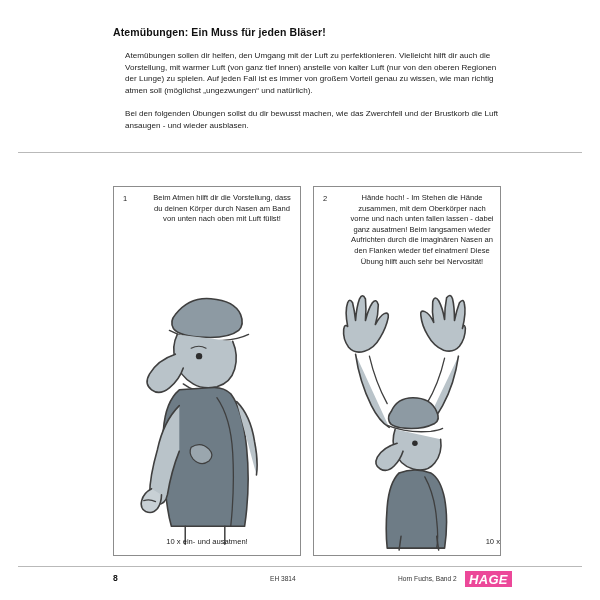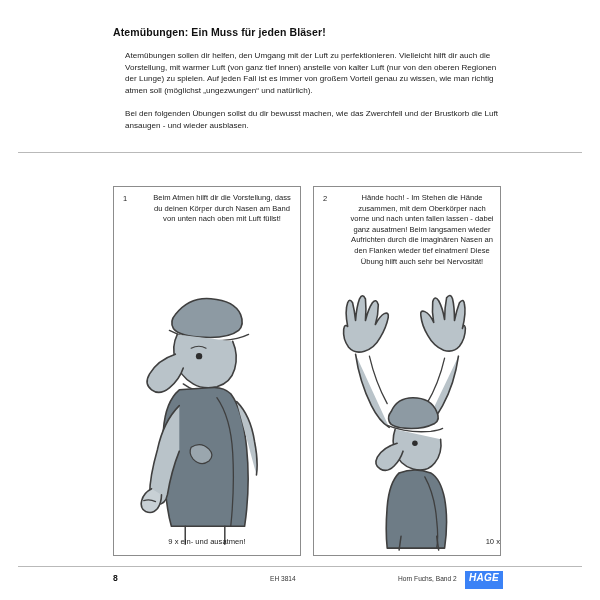--- a/index.html
+++ b/index.html
@@ -146,26 +146,26 @@
     position: absolute;
     left: 398px;
     top: 9px;
     font-size: 6.6px;
     color: #333;
   }
   .logo {
     position: absolute;
     left: 465px;
     top: 5px;
-    background: #3b82f6;
+    background: #ec4899;
     color: #fff;
-    font-size: 10px;
+    font-size: 13px;
     font-weight: bold;
     font-style: italic;
-    padding: 1px 4px 6px 4px;
+    padding: 1px 4px 0 4px;
     letter-spacing: 0.3px;
   }
 </style>
 </head>
 <body>
 
 <div class="page">
 
   <div class="content">
     <h1 class="doc-title">Atemübungen: Ein Muss für jeden Bläser!</h1>
@@ -206,21 +206,21 @@
           <path d="M30 316 q6 -2 12 1" stroke-width="1.2"></path>
 
           <path d="M124 216 q14 14 18 40 q4 20 2 34" fill="#b9c3c9"></path>
 
           <path d="M78 262 q10 -6 18 2 q6 6 0 12 q-8 6 -16 -2 q-5 -6 -2 -12z" fill="#9aa6ae" stroke-width="1.2"></path>
 
           <path d="M72 342 l0 18 M112 342 l0 18" stroke-width="1.5"></path>
         </g>
       </svg>
 
-      <div class="panel-footer">9 x ein- und ausatmen!</div>
+      <div class="panel-footer">10 x ein- und ausatmen!</div>
     </div>
 
     <div class="panel panel-2">
       <div class="panel-num">2</div>
       <div class="panel-caption">Hände hoch! - Im Stehen die Hände zusammen, mit dem Oberkörper nach vorne und nach unten fallen lassen - dabei ganz ausatmen! Beim langsamen wieder Aufrichten durch die imaginären Nasen an den Flanken wieder tief einatmen! Diese Übung hilft auch sehr bei Nervosität!</div>
 
       <svg class="art" viewBox="0 0 188 370">
         <g fill="none" stroke="#3f3f3f" stroke-width="1.6" stroke-linecap="round" stroke-linejoin="round">
 
           <path d="M34 140 q-3 -16 0 -24 q2 -5 5 0 q2 8 3 18 q1 -14 4 -22 q3 -6 6 0 q1 10 0 22 q3 -12 7 -18 q4 -5 6 2 q0 10 -3 20 q5 -9 9 -11 q5 -2 4 4 q-2 10 -8 20 q-6 11 -16 14 q-10 3 -16 -4 q-6 -8 -5 -18 q1 -6 4 -3z" fill="#b9c3c9"></path>

